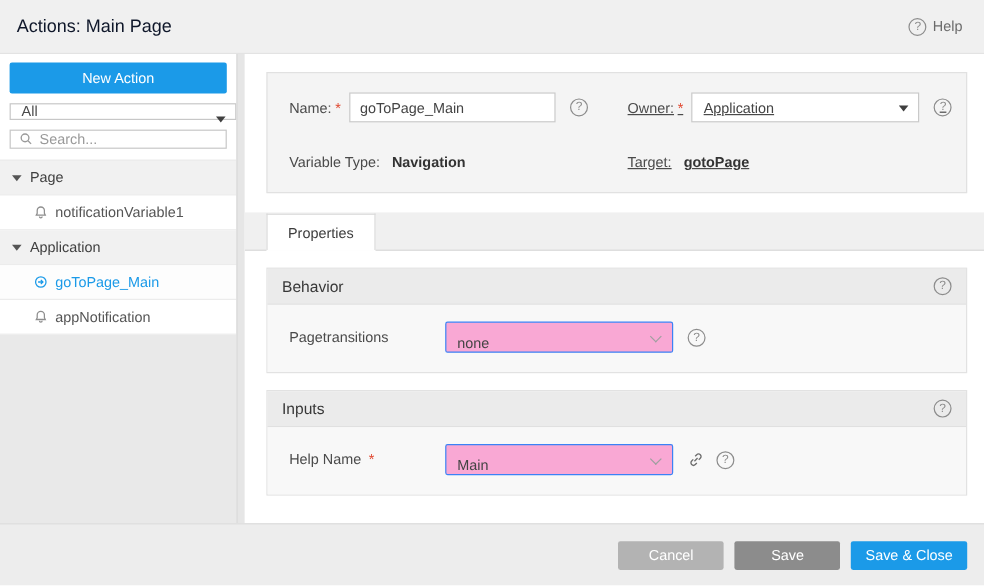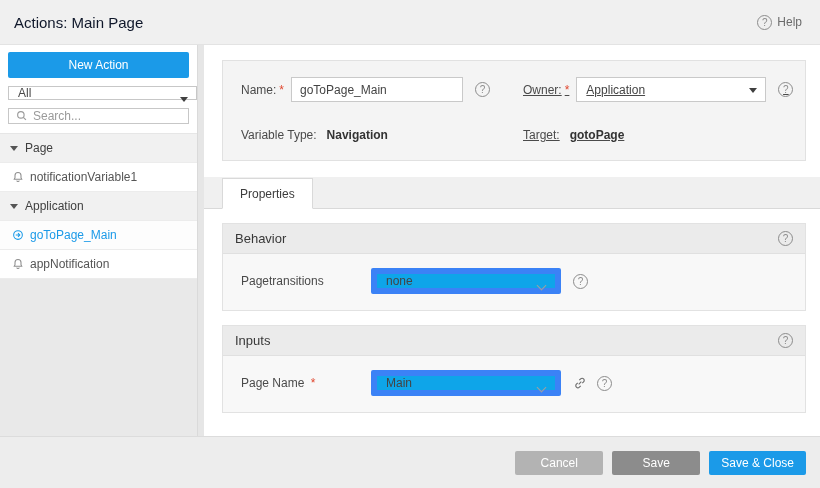--- a/index.html
+++ b/index.html
@@ -25,21 +25,21 @@
   .caret-solid { width:0; height:0; border-left:4px solid transparent; border-right:4px solid transparent; border-top:5px solid #3f3f3f; display:inline-block; }
   .filter-select .caret-solid { position:absolute; right:8px; top:10px; }
   .search-box { margin:0 8px 9px 8px; height:16px; border:1px solid #c7c7c7; background:#fff; display:flex; align-items:center; padding:0 7px; gap:5px; }
   .search-box input { border:none; outline:none; flex:1; font-family:"Liberation Sans", sans-serif; font-size:12px; color:#555; min-width:0; background:transparent; }
   .search-box input::placeholder { color:#9a9a9a; }
 
   .tree { border-top:1px solid #e6e6e6; }
   .tree-row { height:29px; display:flex; align-items:center; padding:0 10px; border-bottom:1px solid #ececec; cursor:pointer; font-size:12px; color:#555; background:#fff; }
   .tree-group { background:#f1f1f1; color:#3f3f3f; }
   .tree-group .tree-caret { width:0; height:0; border-left:4px solid transparent; border-right:4px solid transparent; border-top:5px solid #555; margin-right:7px; flex:none; }
-  .tree-item { padding-left:12px; }
+  .tree-item { padding-left:28px; }
   .tree-item .tree-icon { margin-right:6px; display:inline-flex; flex:none; }
   .tree-item.selected { color:#1b9ae8; background:#fdfdfd; }
   .sidebar-fill { flex:1; background:#e9e9e9; border-top:0; }
 
   
   .form-panel { margin:15px 14px 0 18px; background:#f4f4f4; border:1px solid #e1e1e1; padding:16px 18px 18px 18px; }
   .form-row { display:flex; align-items:center; }
   .form-row + .form-row { margin-top:26px; }
   .col-left { width:282px; display:flex; align-items:center; flex:none; }
   .col-right { display:flex; align-items:center; flex:none;text-decoration:underline; }
@@ -53,21 +53,21 @@
 
   
   .tab-strip { margin-top:16px; height:32px; background:#f0f0f0; border-bottom:1px solid #d9d9d9; display:flex; align-items:flex-end; padding-left:18px; }
   .tab { position:relative; top:1px; background:#fff; border:1px solid #d9d9d9; border-bottom:1px solid #fff; height:31px; line-height:30px; padding:0 17px; color:#3c3c3c; font-size:12px; cursor:pointer;text-align:right; }
 
   
   .section { margin:14px 14px 0 18px; border:1px solid #e2e2e2; }
   .section-header { background:#ebebeb; height:30px; display:flex; align-items:center; justify-content:space-between; padding:0 12px; font-size:13px; color:#383838; border-bottom:1px solid #e0e0e0; }
   .section-body { background:#f8f8f8; padding:14px 12px 16px 18px; display:flex; align-items:center; }
   .field-label { width:130px; flex:none; color:#4a4a4a; }
-  .dropdown { width:190px; height:26px; background:#0ea5e9; border:6px solid #3b82f6; border-radius:2px; display:flex; align-items:flex-start; padding:0 9px; position:relative; color:#444; cursor:pointer; flex:none; }
+  .dropdown { width:190px; height:26px; background:#f9a8d4; border:1px solid #3b82f6; border-radius:2px; display:flex; align-items:flex-end; padding:0 9px; position:relative; color:#444; cursor:pointer; flex:none; }
   .chev { width:7px; height:7px; border-right:1.5px solid #9f9f9f; border-bottom:1.5px solid #9f9f9f; transform:rotate(45deg); position:absolute; right:10px; top:8px; }
   .icon-btn { margin-left:12px; cursor:pointer; display:inline-flex; align-items:center; }
 
   
   .footer { height:52px; background:#ededed; border-top:1px solid #dcdcdc; display:flex; align-items:center; justify-content:flex-end; gap:9px; padding-right:14px; flex:none; }
   .btn { height:24px; min-width:88px; border:none; border-radius:2px; color:#fff; font-size:12px; font-family:"Liberation Sans", sans-serif; cursor:pointer; padding:0 12px; }
   .btn-cancel { background:#b3b3b3; }
   .btn-save { background:#8c8c8c; }
   .btn-primary { background:#1b9ae8; }
 </style>
@@ -198,21 +198,21 @@
         </div>
       </div>
 
       <div class="section">
         <div class="section-header">
           <span>Inputs</span>
           <span class="help-icon">?</span>
         </div>
         <div class="section-body">
           <span class="field-label">
-            <span>Page Name</span>
+            <span>Help Name</span>
             <span class="req">*</span>
           </span>
           <div class="dropdown">
             <span>Main</span>
             <span class="chev"></span>
           </div>
           <span class="icon-btn">
             <svg width="14" height="14" viewBox="0 0 16 16">
                 <path d="M6.5 9.5 9.5 6.5" stroke="#6e6e6e" stroke-width="1.3"></path>
                 <path d="M7.2 4.8l1.5-1.5a2.4 2.4 0 0 1 3.4 3.4L10.6 8.2" fill="none" stroke="#6e6e6e" stroke-width="1.3"></path>

